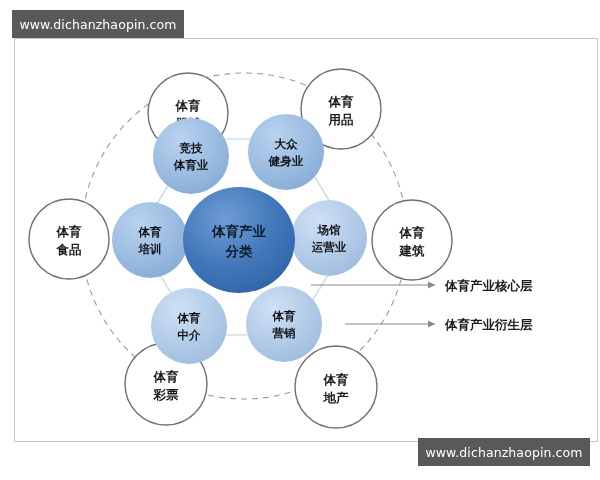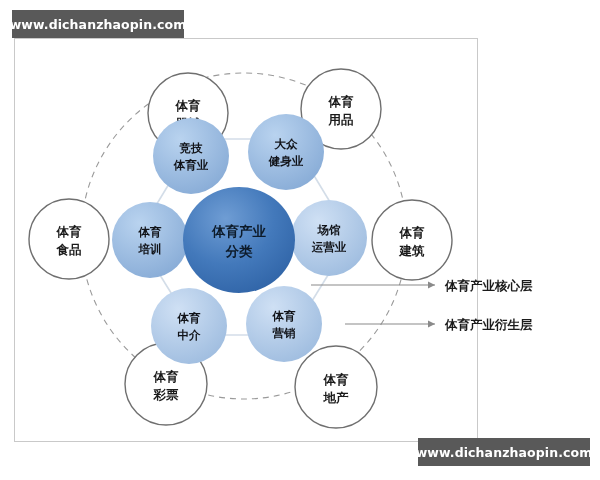--- a/index.html
+++ b/index.html
@@ -15,21 +15,21 @@
     overflow: hidden;
   }
 
   
   .watermark {
     position: absolute;
     background: #595959;
     color: #ffffff;
     font-family: "DejaVu Sans", "Liberation Sans", sans-serif;
     font-size: 12.5px;
-    font-weight: 700;
+    font-weight: 400;
     letter-spacing: 0.1px;
     display: flex;
     align-items: center;
     justify-content: center;
     white-space: nowrap;
   }
   #wm-top {
     left: 12px;
     top: 10px;
     width: 172px;
@@ -40,21 +40,21 @@
     top: 438px;
     width: 172px;
     height: 28px;
   }
 
   
   .frame {
     position: absolute;
     left: 14px;
     top: 38px;
-    width: 464px;
+    width: 584px;
     height: 404px;
     border: 1px solid #c9c9c9;
     background: #ffffff;
     box-sizing: border-box;
   }
 
   
   .canvas {
     position: absolute;
     left: 0;

